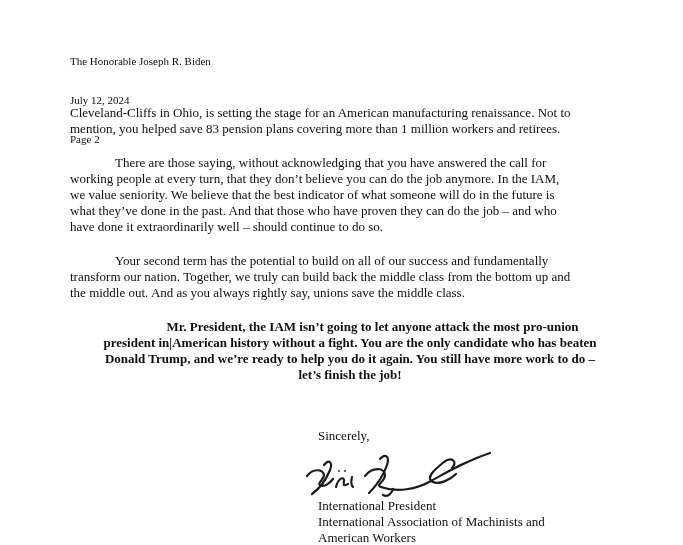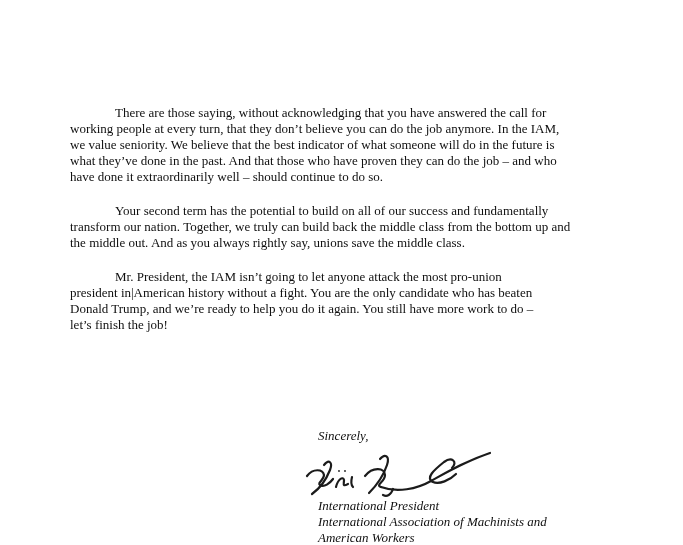--- a/index.html
+++ b/index.html
@@ -33,47 +33,54 @@
     line-height: 16px;
   }
   .para {
     margin: 0 0 18px 0;
     white-space: pre;
   }
   .para.indent {
     text-indent: 45px;
   }
   .para.bold {
-    font-weight: normal;
+    font-weight: bold;
+    text-align: center;
   }
   .closing {
     position: absolute;
     left: 318px;
     top: 428px;
     font-size: 13px;
     line-height: 16px;
-    font-style: italic;
   }
   .signature-svg {
     display: block;
     margin: 5px 0 1px -14px;
     width: 192px;
     height: 48px;
   }
   .titles {
     white-space: pre-line;
   }
 </style>
 </head>
 <body>
 
 <div class="page">
 
+  <div class="header">
+    <div>The Honorable Joseph R. Biden</div>
+    <div>July 12, 2024</div>
+    <div>Page 2</div>
+  </div>
 
   <div class="letter-body">
+    <p class="para">Cleveland-Cliffs in Ohio, is setting the stage for an American manufacturing renaissance. Not to
+mention, you helped save 83 pension plans covering more than 1 million workers and retirees.</p>
     <p class="para indent">There are those saying, without acknowledging that you have answered the call for
 working people at every turn, that they don’t believe you can do the job anymore. In the IAM,
 we value seniority. We believe that the best indicator of what someone will do in the future is
 what they’ve done in the past. And that those who have proven they can do the job – and who
 have done it extraordinarily well – should continue to do so.</p>
     <p class="para indent">Your second term has the potential to build on all of our success and fundamentally
 transform our nation. Together, we truly can build back the middle class from the bottom up and
 the middle out. And as you always rightly say, unions save the middle class.</p>
     <p class="para indent bold">Mr. President, the IAM isn’t going to let anyone attack the most pro-union
 president in|American history without a fight. You are the only candidate who has beaten

